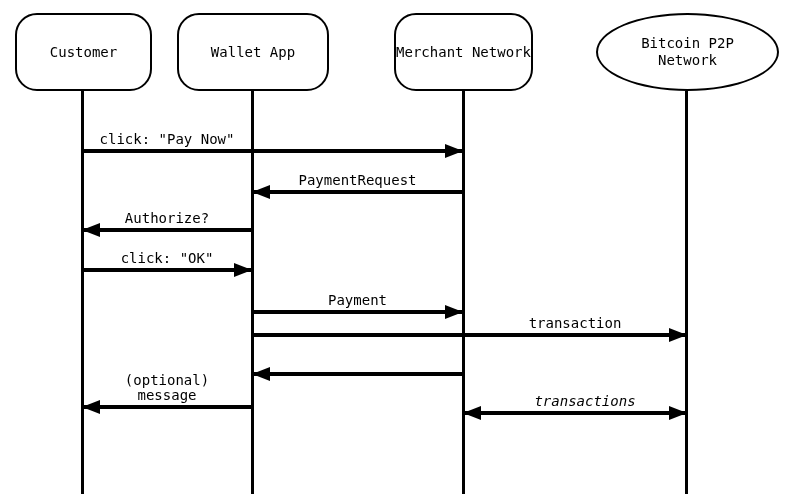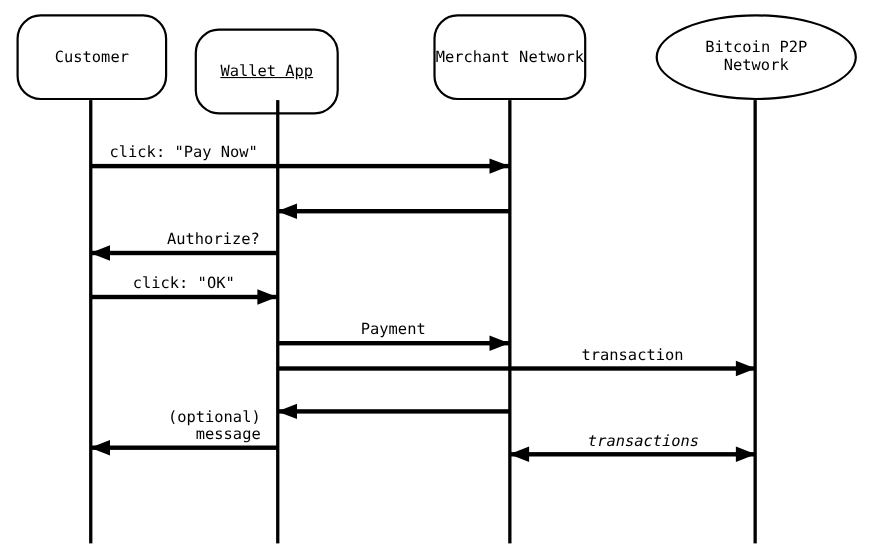--- a/index.html
+++ b/index.html
@@ -74,21 +74,21 @@
 </style>
 </head>
 <body>
 
 <div class="canvas">
 
   <div class="participant box" style="left:15px; top:13px; width:137px; height:78px;">
     <span class="pname">Customer</span>
   </div>
 
-  <div class="participant box" style="left:177px; top:26px; width:131px; height:78px;text-decoration:underline;">
+  <div class="participant box" style="left:177px; top:13px; width:152px; height:78px;">
     <span class="pname">Wallet App</span>
   </div>
 
   <div class="participant box" style="left:394px; top:13px; width:139px; height:78px;">
     <span class="pname">Merchant Network</span>
   </div>
 
   <div class="participant ellipse" style="left:596px; top:13px; width:183px; height:78px;align-items:center;">
     <span class="pname narrow">Bitcoin P2P Network</span>
   </div>
@@ -96,25 +96,26 @@
   <div class="lifeline" style="left:81px;  top:91px; height:403px;"></div>
   <div class="lifeline" style="left:251px; top:91px; height:403px;"></div>
   <div class="lifeline" style="left:462px; top:91px; height:403px;"></div>
   <div class="lifeline" style="left:685px; top:91px; height:403px;"></div>
 
   <div class="msg-label" style="left:82px; bottom:355px; width:170px;">click: "Pay Now"</div>
   <div class="arrow" style="left:82px; top:149px; width:381px;">
     <div class="head-right"></div>
   </div>
 
+  <div class="msg-label" style="left:252px; bottom:314px; width:211px;">PaymentRequest</div>
   <div class="arrow" style="left:252px; top:190px; width:211px;">
     <div class="head-left"></div>
   </div>
 
-  <div class="msg-label" style="left:82px; bottom:276px; width:170px;padding-left:27px;">Authorize?</div>
+  <div class="msg-label" style="left:82px; bottom:276px; width:170px;">Authorize?</div>
   <div class="arrow" style="left:82px; top:228px; width:170px;">
     <div class="head-left"></div>
   </div>
 
   <div class="msg-label" style="left:82px; bottom:236px; width:170px;">click: "OK"</div>
   <div class="arrow" style="left:82px; top:268px; width:170px;">
     <div class="head-right"></div>
   </div>
 
   <div class="msg-label" style="left:252px; bottom:194px; width:211px;margin-top:16px;">Payment</div>
@@ -124,21 +125,21 @@
 
   <div class="msg-label" style="left:463px; bottom:171px; width:224px;">transaction</div>
   <div class="arrow" style="left:252px; top:333px; width:435px;">
     <div class="head-right"></div>
   </div>
 
   <div class="arrow" style="left:252px; top:372px; width:211px;">
     <div class="head-left"></div>
   </div>
 
-  <div class="msg-label" style="left:97px; bottom:99px; width:140px;text-align:right;">(optional) message</div>
+  <div class="msg-label" style="left:97px; bottom:99px; width:140px;">(optional) message</div>
   <div class="arrow" style="left:82px; top:405px; width:170px;">
     <div class="head-left"></div>
   </div>
 
   <div class="msg-label" style="left:473px; bottom:93px; width:224px;font-style:italic;">transactions</div>
   <div class="arrow" style="left:463px; top:411px; width:224px;">
     <div class="head-left"></div>
     <div class="head-right"></div>
   </div>
 

